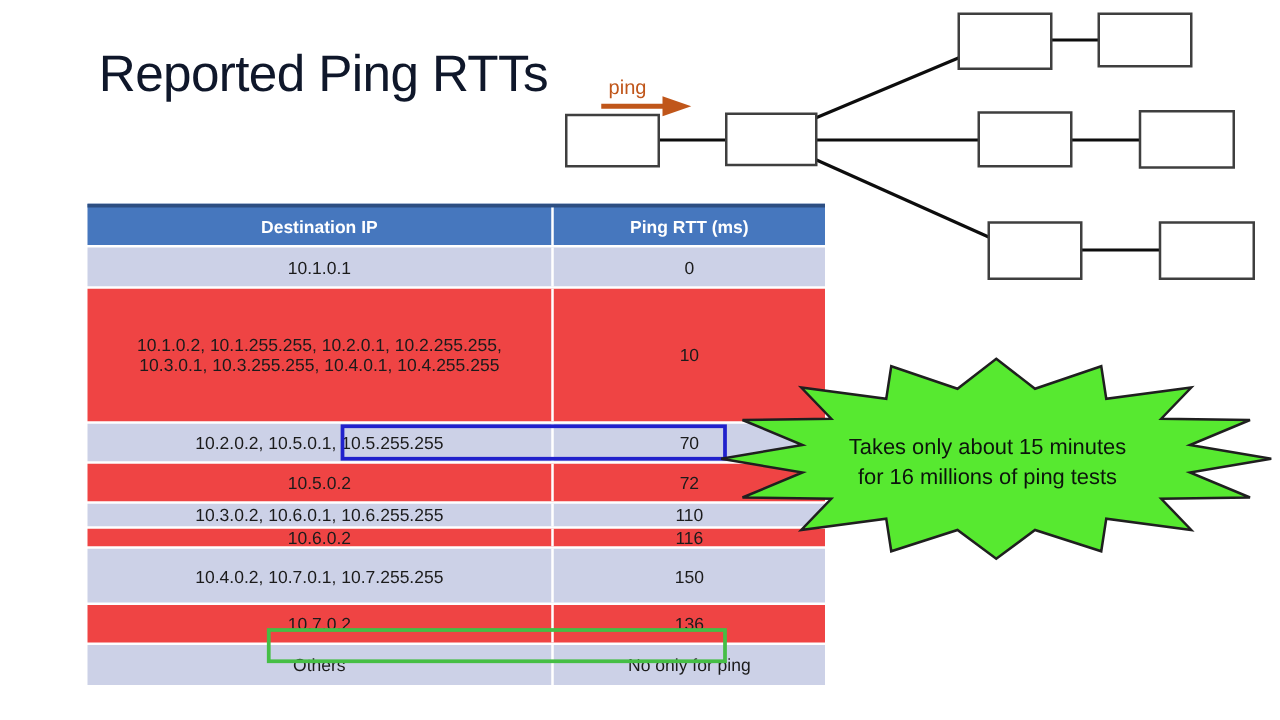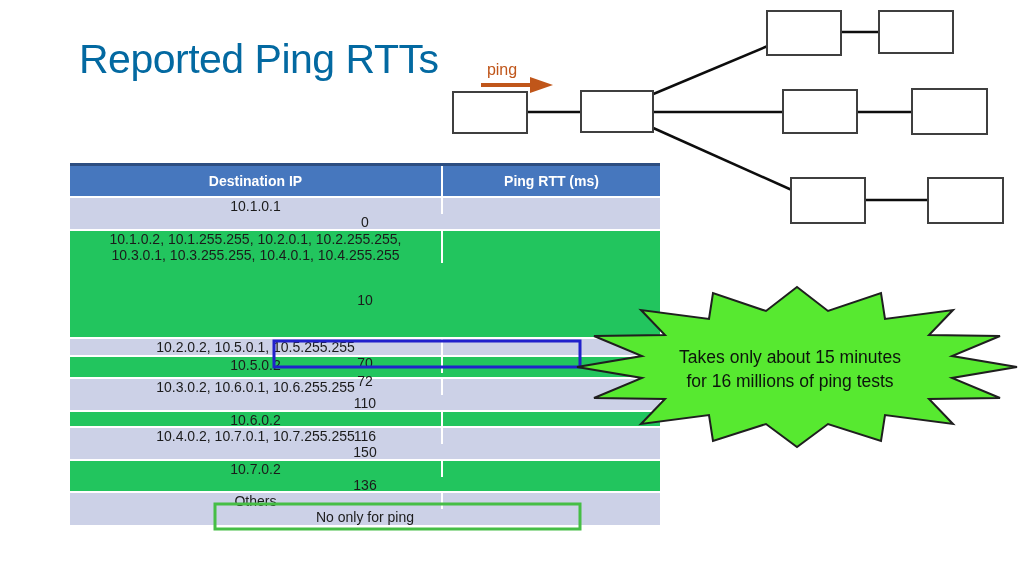--- a/index.html
+++ b/index.html
@@ -2,32 +2,32 @@
 <html><head>
 <meta charset="utf-8">
 <style>
   html,body{margin:0;padding:0;background:#ffffff;}
   .slide{
     position:relative;width:1024px;height:576px;background:#ffffff;
     font-family:"Liberation Sans",sans-serif;overflow:hidden;
   }
   .title{
     position:absolute;left:79px;top:36px;margin:0;
-    font-size:41px;font-weight:400;letter-spacing:-0.5px;color:#0369a1;
+    font-size:41px;font-weight:400;letter-spacing:-0.5px;color:#0f172a;
   }
   
   .tbl{position:absolute;left:70px;top:163px;width:590px;font-size:14px;color:#1b1b1b;}
   .tbl *{box-sizing:border-box;}
   .thead{
     display:flex;height:33px;margin-bottom:2px;background:#4677BE;
     border-top:3px solid #2D4E81;color:#ffffff;font-weight:bold;
   }
-  .trow{display:flex;margin-bottom:2px;flex-direction:column;}
+  .trow{display:flex;margin-bottom:2px;}
   .dark{background:#CCD1E7;}
-  .light{background:#22c55e;}
+  .light{background:#ef4444;}
   .cell{display:flex;align-items:center;justify-content:center;text-align:center;}
   .c1{width:373px;border-right:2px solid #ffffff;}
   .c2{flex:1;}
   .c1 span{display:inline-block;max-width:296px;}
   
   .overlay{position:absolute;left:0;top:0;width:1024px;height:576px;}
   .node{fill:#ffffff;stroke:#3f3f3f;stroke-width:2;}
   .edge{stroke:#0d0d0d;stroke-width:2.5;}
   .callout-text{font-family:"Liberation Sans",sans-serif;font-size:17.5px;fill:#0c140c;}
   .ping-text{font-family:"Liberation Sans",sans-serif;font-size:16px;}
@@ -49,45 +49,45 @@
           <span>10.1.0.1</span>
         </div>
       <div class="cell c2">0</div>
     </div>
     <div class="trow light" style="height:106px">
       <div class="cell c1">
           <span>10.1.0.2, 10.1.255.255, 10.2.0.1, 10.2.255.255, 10.3.0.1, 10.3.255.255, 10.4.0.1, 10.4.255.255</span>
         </div>
       <div class="cell c2">10</div>
     </div>
-    <div class="trow dark" style="height:16px">
+    <div class="trow dark" style="height:30px">
       <div class="cell c1">
           <span>10.2.0.2, 10.5.0.1, 10.5.255.255</span>
         </div>
       <div class="cell c2">70</div>
     </div>
-    <div class="trow light" style="height:20px">
+    <div class="trow light" style="height:30px">
       <div class="cell c1">
           <span>10.5.0.2</span>
         </div>
       <div class="cell c2">72</div>
     </div>
-    <div class="trow dark" style="height:31px">
+    <div class="trow dark" style="height:18px">
       <div class="cell c1">
           <span>10.3.0.2, 10.6.0.1, 10.6.255.255</span>
         </div>
       <div class="cell c2">110</div>
     </div>
     <div class="trow light" style="height:14px">
       <div class="cell c1">
           <span>10.6.0.2</span>
         </div>
       <div class="cell c2">116</div>
     </div>
-    <div class="trow dark" style="height:31px">
+    <div class="trow dark" style="height:43px">
       <div class="cell c1">
           <span>10.4.0.2, 10.7.0.1, 10.7.255.255</span>
         </div>
       <div class="cell c2">150</div>
     </div>
     <div class="trow light" style="height:30px">
       <div class="cell c1">
           <span>10.7.0.2</span>
         </div>
       <div class="cell c2">136</div>

